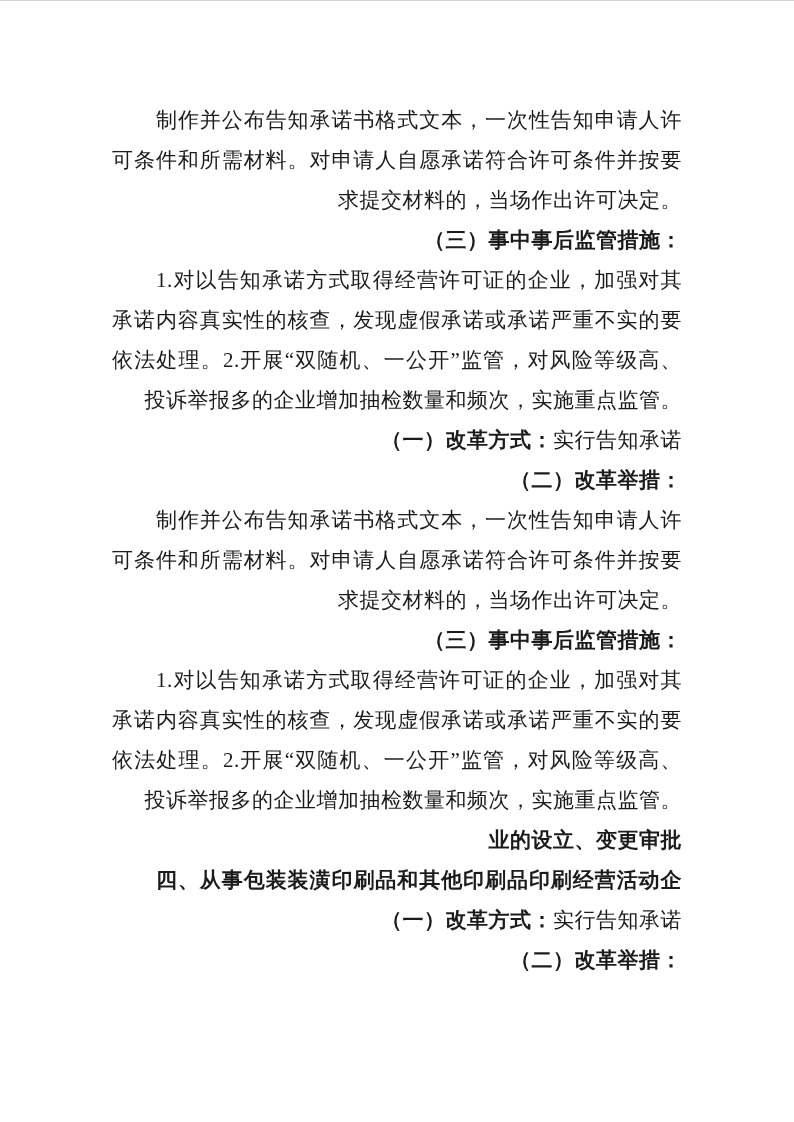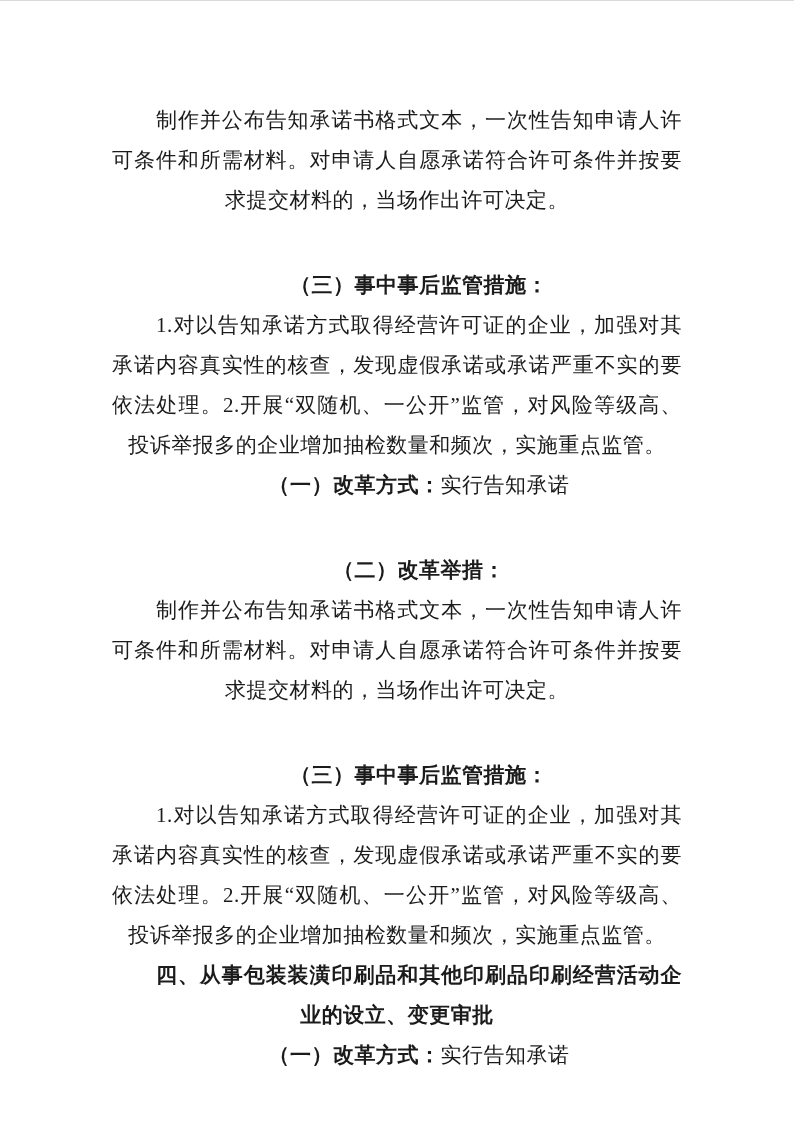--- a/index.html
+++ b/index.html
@@ -23,33 +23,33 @@
     position: absolute;
     left: 112px;
     top: 100px;
     width: 570px;
   }
   .line {
     font-size: 21px;
     line-height: 40px;
     letter-spacing: 0.5px;
     white-space: normal;
-    text-align: center;
+    text-align: right;
   }
   
   .fill {
     text-align: justify;
     text-align-last: justify;
   }
   
   .indent { text-indent: 44px; }
   
   .body { font-weight: 400; }
   
-  .sub { font-weight: 700; margin-top: 45px; }
+  .sub { font-weight: 700; }
   
   .sec {
     font-family: "Liberation Sans", "DejaVu Sans", sans-serif;
     font-weight: 700;
   }
 </style>
 </head>
 <body>
 
 <div class="page">
@@ -77,21 +77,21 @@
     <div class="line body fill">可条件和所需材料。对申请人自愿承诺符合许可条件并按要</div>
     <div class="line body">求提交材料的，当场作出许可决定。</div>
 
     <div class="line sub indent">（三）事中事后监管措施：</div>
 
     <div class="line body fill indent">1.对以告知承诺方式取得经营许可证的企业，加强对其</div>
     <div class="line body fill">承诺内容真实性的核查，发现虚假承诺或承诺严重不实的要</div>
     <div class="line body fill">依法处理。2.开展“双随机、一公开”监管，对风险等级高、</div>
     <div class="line body">投诉举报多的企业增加抽检数量和频次，实施重点监管。</div>
 
+    <div class="line sec">业的设立、变更审批</div>
     <div class="line sec fill indent">四、从事包装装潢印刷品和其他印刷品印刷经营活动企</div>
-    <div class="line sec">业的设立、变更审批</div>
 
     <div class="line indent"><span class="sub">（一）改革方式：</span><span class="body">实行告知承诺</span></div>
 
     <div class="line sub indent">（二）改革举措：</div>
 
   </div>
 </div>
 
 </body></html>

